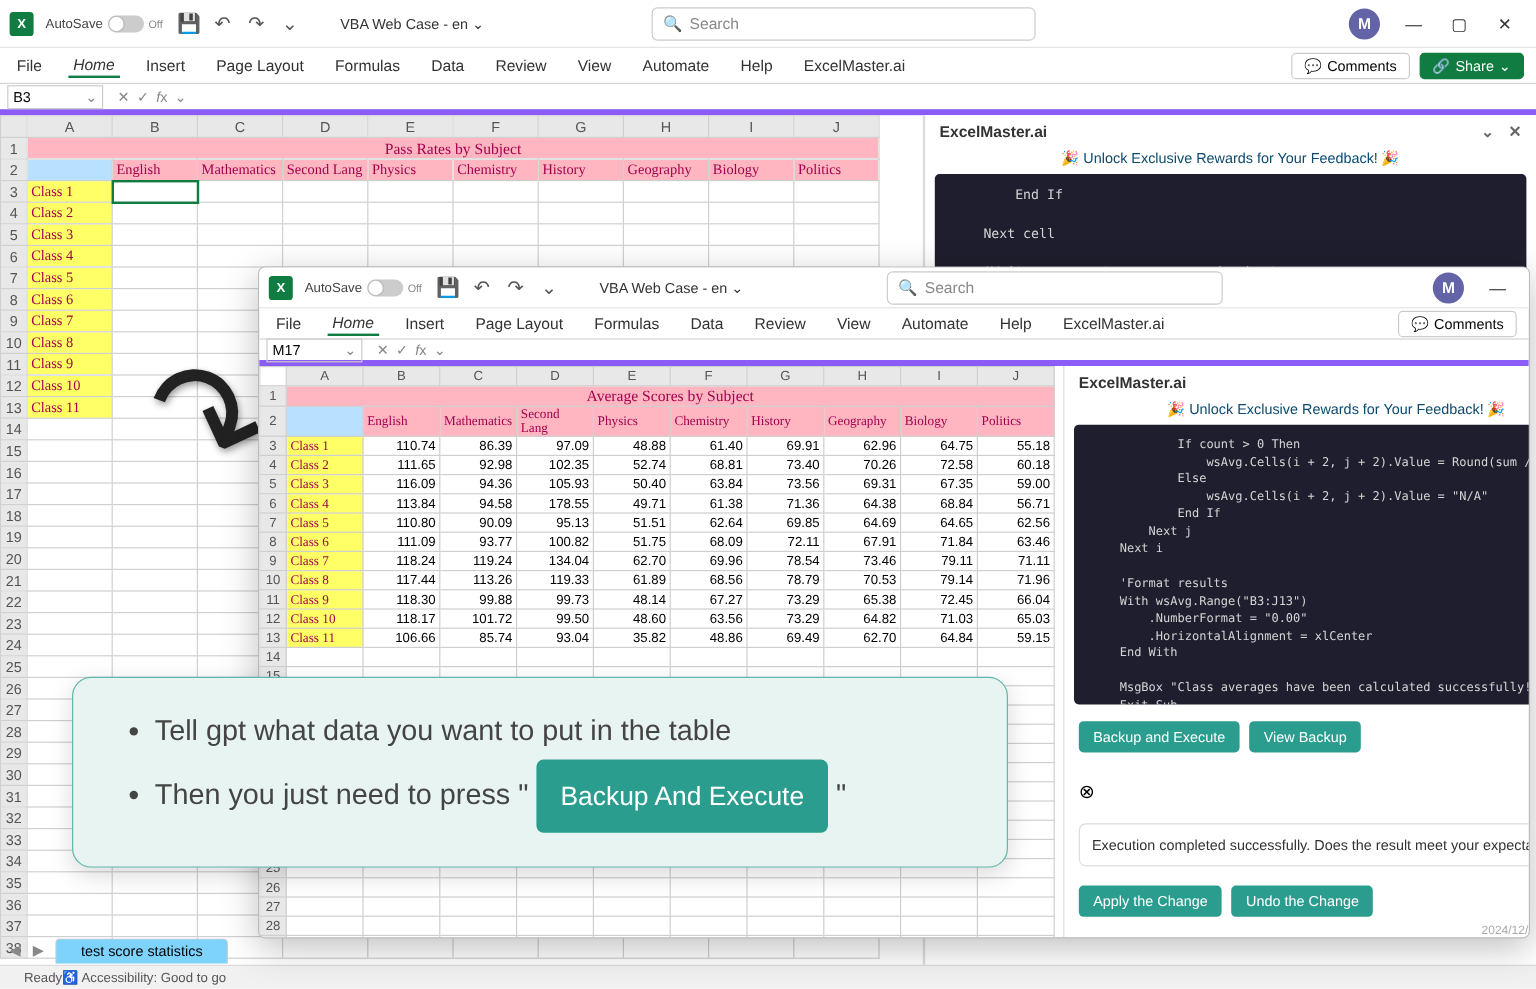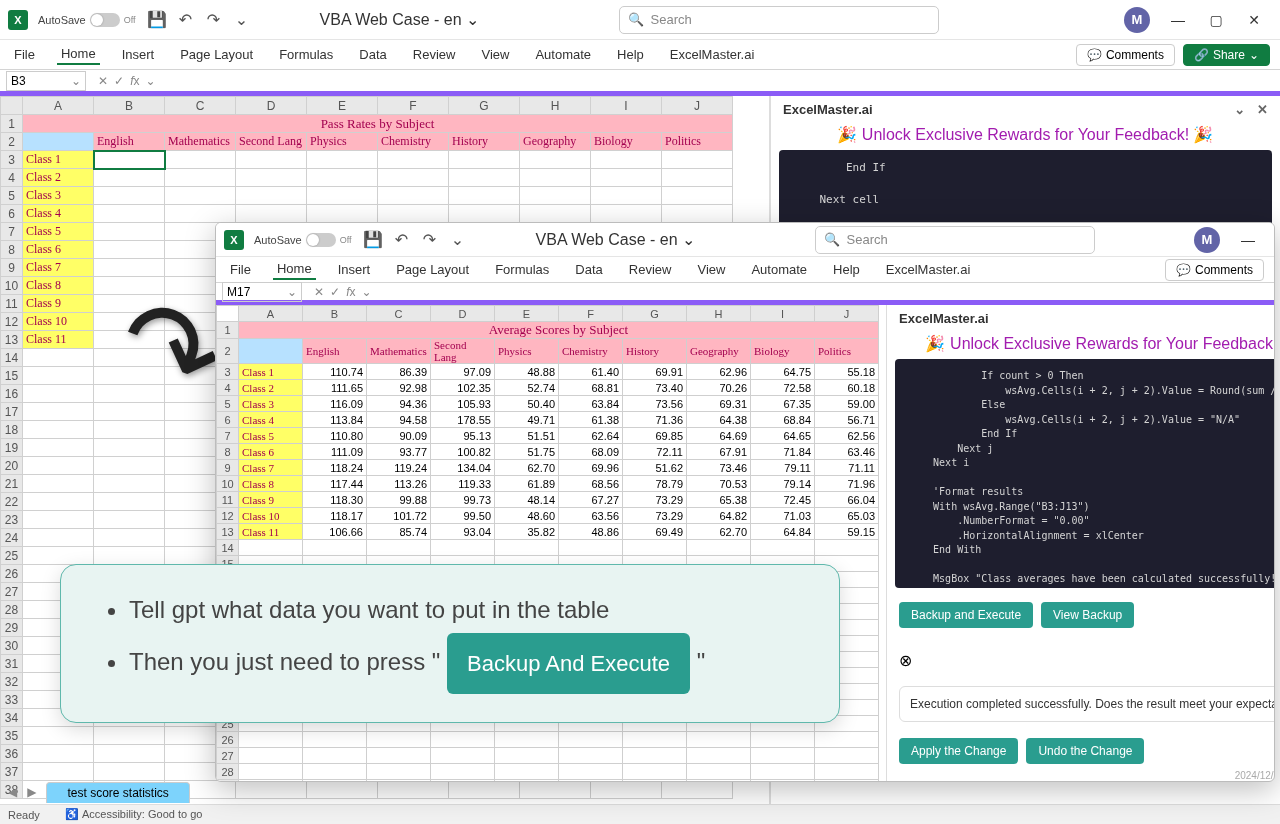--- a/index.html
+++ b/index.html
@@ -3,28 +3,28 @@
 <meta charset="utf-8">
 <style>
   * { box-sizing: border-box; margin: 0; padding: 0; font-family: "Segoe UI", Arial, sans-serif; }
   body { width: 1280px; height: 824px; background: #fff; overflow: hidden; position: relative; }
   .title-bar { height: 40px; background: #fff; display: flex; align-items: center; padding: 0 8px; border-bottom: 1px solid #e5e5e5; }
   .app-icon { width: 20px; height: 20px; background: #107c41; border-radius:3px; display:flex; align-items:center;justify-content:center; color:#fff; font-size:11px; font-weight:bold; margin-right:10px;}
   .autosave { display: flex; align-items: center; font-size: 11px; color: #444; margin-right:8px; }
   .switch { width: 30px; height: 14px; background: #ccc; border-radius: 7px; margin: 0 4px; position: relative; }
   .switch::after { content: ''; width: 12px; height: 12px; background: #fff; border-radius: 50%; position: absolute; top: 1px; left: 1px; box-shadow:0 0 2px rgba(0,0,0,.3);}
   .qat-icon { width: 28px; height: 28px; display:flex; align-items:center; justify-content:center; color:#555; font-size:16px; cursor:pointer; }
-  .file-title { margin-left: 64px; font-size: 16px; color: #333; }
+  .file-title { margin-left: 28px; font-size: 12px; color: #333; }
   .search-box { margin-left: 140px; width: 320px; height: 28px; border: 1px solid #ccc; border-radius: 5px; display: flex; align-items: center; padding: 0 8px; color:#888; font-size:13px; }
   .title-right { margin-left:auto; display:flex; align-items:center; gap:18px; padding-right:8px;}
   .user-badge { width:26px; height:26px; border-radius:50%; background:#6264a7; color:#fff; display:flex; align-items:center; justify-content:center; font-size:13px; font-weight:600;}
   .win-btn { width:20px; color:#333; font-size:14px; text-align:center; cursor:pointer;}
   .ribbon-tabs { height: 30px; display: flex; align-items: center; padding: 0 10px; gap: 18px; font-size: 13px; border-bottom: 1px solid #d4d4d4;}
   .ribbon-tabs .tab { color: #333; cursor:pointer; padding:2px 4px;}
-  .ribbon-tabs .tab.active { border-bottom:2px solid #107c41;}
+  .ribbon-tabs .tab.active { border-bottom:2px solid #107c41;font-style:italic;}
   .ribbon-right { margin-left:auto; display:flex; gap:8px; }
   .pill { border:1px solid #ccc; border-radius:4px; padding:3px 10px; font-size:12px; display:flex; align-items:center; gap:4px; cursor:pointer;}
   .pill.share { background:#107c41; color:#fff; border-color:#107c41;}
   .name-fx { height: 26px; display:flex; align-items:center; border-bottom:5px solid #8b5cf6; font-size:12px;}
   .name-box { width:80px; border:1px solid #ccc; height:20px; margin:0 6px; padding:0 4px; display:flex; align-items:center; justify-content:space-between; font-size:12px;}
   .fx-icons { display:flex; gap:6px; color:#888; margin:0 6px;}
 
   .content { display:flex; height: calc(100% - 40px - 30px - 26px - 20px); position:relative;}
   .grid-wrap { flex:0 0 770px; overflow:hidden; position:relative; border-right:1px solid #ddd;}
   table.sheet { border-collapse: collapse; font-size: 12px; }
@@ -37,21 +37,21 @@
   .yellow { background:#ffff66 !important;margin-top:10px; }
   .sel-col th[data-col="B"] { background:#d4edda; }
   td.selected { outline:2px solid #107c41; outline-offset:-1px;}
   .title-row td { text-align:center !important; color:#a3004f; font-family: "SimSun", serif; font-size:13px;}
   .hdr-row td { color:#a3004f; font-family:"SimSun", serif;}
   .class-cell { color:#a3004f; font-family:"SimSun", serif;}
 
   .side-panel { flex:1; border-left:1px solid #ddd; display:flex; flex-direction:column; background:#fff;}
   .panel-header { padding:6px 12px; font-size:13px; font-weight:600; display:flex; align-items:center; color:#333;}
   .panel-header .close { margin-left:auto; display:flex; gap:12px; color:#666; cursor:pointer;}
-  .reward-banner { text-align:center; font-size:16px; color:#a21caf; padding:2px 0 6px;}
+  .reward-banner { text-align:center; font-size:12px; color:#0c4a6e; padding:2px 0 6px;}
   .code-block { background:#1e1e2e; color:#d4d4d4; font-family:Consolas,monospace; font-size:11px; padding:10px 14px; margin:0 8px 8px; border-radius:4px; white-space:pre; line-height:1.45; overflow:hidden;}
   .btn-row { display:flex; gap:8px; padding:6px 12px;}
   .btn { padding:6px 12px; border-radius:4px; font-size:12px; cursor:pointer; border:none;}
   .btn.teal { background:#2a9d8f; color:#fff;}
 
   
   .overlay-excel { position:absolute; left:215px; top:222px; width:1060px; height:560px; background:#fff; border:1px solid #bcbcbc; border-radius:6px; box-shadow:0 8px 30px rgba(0,0,0,.25); overflow:hidden;}
   .overlay-excel .title-bar { height:34px;}
   .overlay-excel .ribbon-tabs { height:26px;}
   .overlay-excel .name-fx { height:22px;text-align:right;}
@@ -65,21 +65,21 @@
   .ol-panel { flex:1; border-left:1px solid #ddd; display:flex; flex-direction:column;}
   .msgbox { margin:10px 12px; padding:10px; border:1px solid #ddd; border-radius:6px; font-size:12px; color:#333;}
   .timestamp { text-align:right; font-size:10px; color:#aaa; padding:0 14px;}
 
   
   .callout { position:absolute; left:60px; top:564px; width:780px; background:#e8f4f2; border:1px solid #5fb8ac; border-radius:16px; padding:22px 28px 28px; box-shadow:0 6px 20px rgba(0,0,0,.15); font-size:24px; color:#444; line-height:1.9;}
   .callout ul { list-style: disc; padding-left:40px;}
   .inline-btn { display:inline-block; background:#2a9d8f; color:#fff; padding:10px 20px; border-radius:6px; font-size:22px; font-weight:500; vertical-align:middle;}
   .arrow { position:absolute; left:120px; top:280px; font-size:120px; color:#222; transform:rotate(20deg); pointer-events:none; text-shadow:2px 2px 6px rgba(0,0,0,.4);}
 
-  .status-bar { position:absolute; bottom:0; left:0; right:0; height:20px; background:#f1f1f1; border-top:1px solid #ddd; display:flex; align-items:center; font-size:11px; color:#555; padding:0 8px; gap:26px;}
+  .status-bar { position:absolute; bottom:0; left:0; right:0; height:20px; background:#f1f1f1; border-top:1px solid #ddd; display:flex; align-items:center; font-size:11px; color:#555; padding:0 20px; gap:0;}
   .sheet-tab { position:absolute; bottom:20px; left:8px; height:24px; display:flex; align-items:center; gap:10px; font-size:12px;}
   .sheet-tab .nav { color:#888; cursor:pointer;}
   .sheet-tab .tabname { padding:3px 20px; background:#7dd3fc; border:1px solid #ccc; border-bottom:none; border-radius:4px 4px 0 0;}
 </style>
 </head>
 <body>
 
 <div class="title-bar">
   <div class="app-icon">X</div>
   <div class="autosave">
@@ -833,21 +833,21 @@
               <td class="num">63.46</td>
             </tr>
             <tr>
               <th class="rowh">9</th>
               <td class="yellow class-cell">Class 7</td>
               <td class="num">118.24</td>
               <td class="num">119.24</td>
               <td class="num">134.04</td>
               <td class="num">62.70</td>
               <td class="num">69.96</td>
-              <td class="num">51.62</td>
+              <td class="num">78.54</td>
               <td class="num">73.46</td>
               <td class="num">79.11</td>
               <td class="num">71.11</td>
             </tr>
             <tr>
               <th class="rowh">10</th>
               <td class="yellow class-cell">Class 8</td>
               <td class="num">117.44</td>
               <td class="num">113.26</td>
               <td class="num">119.33</td>

